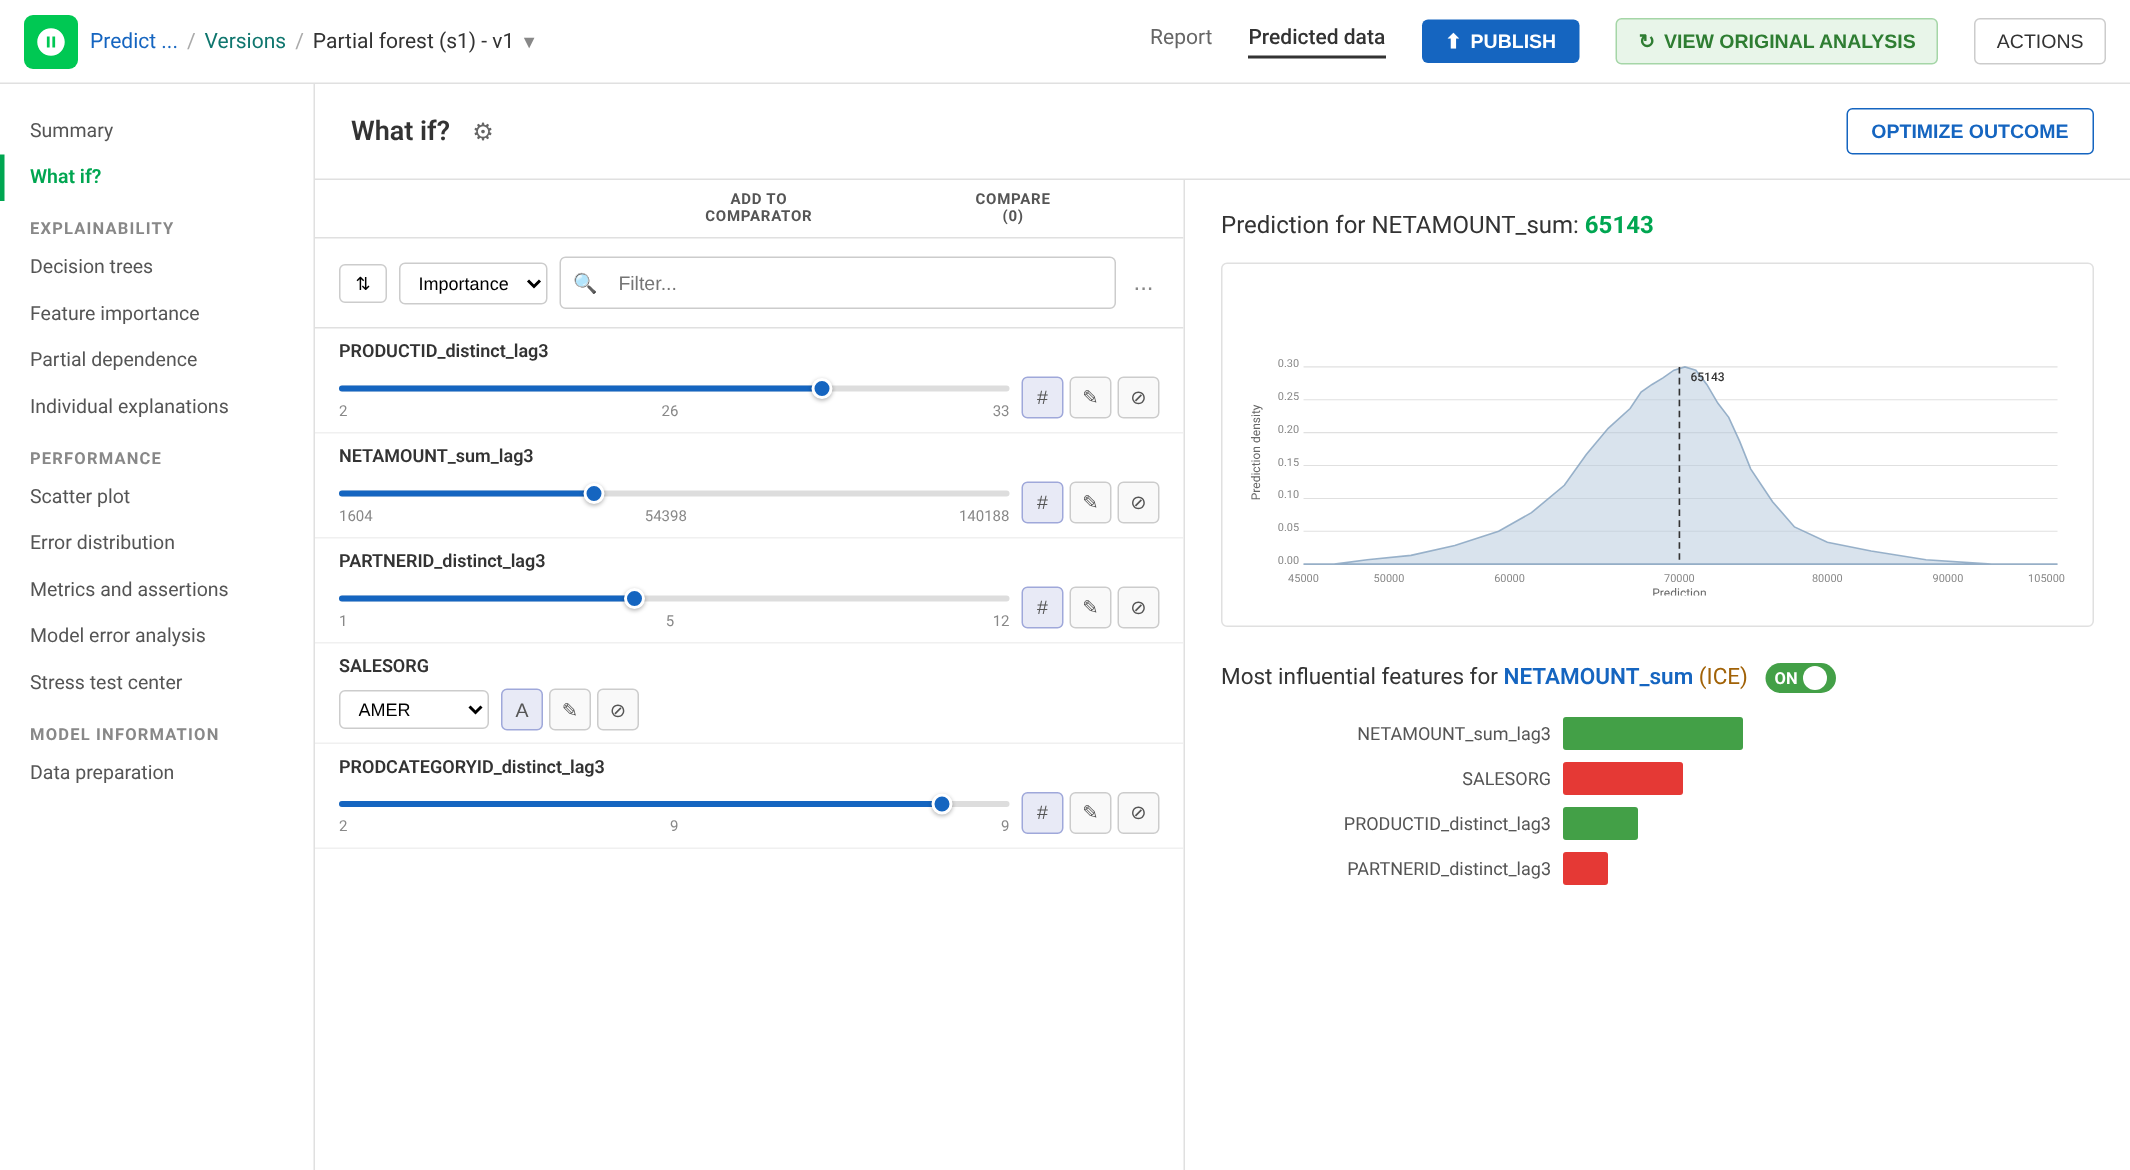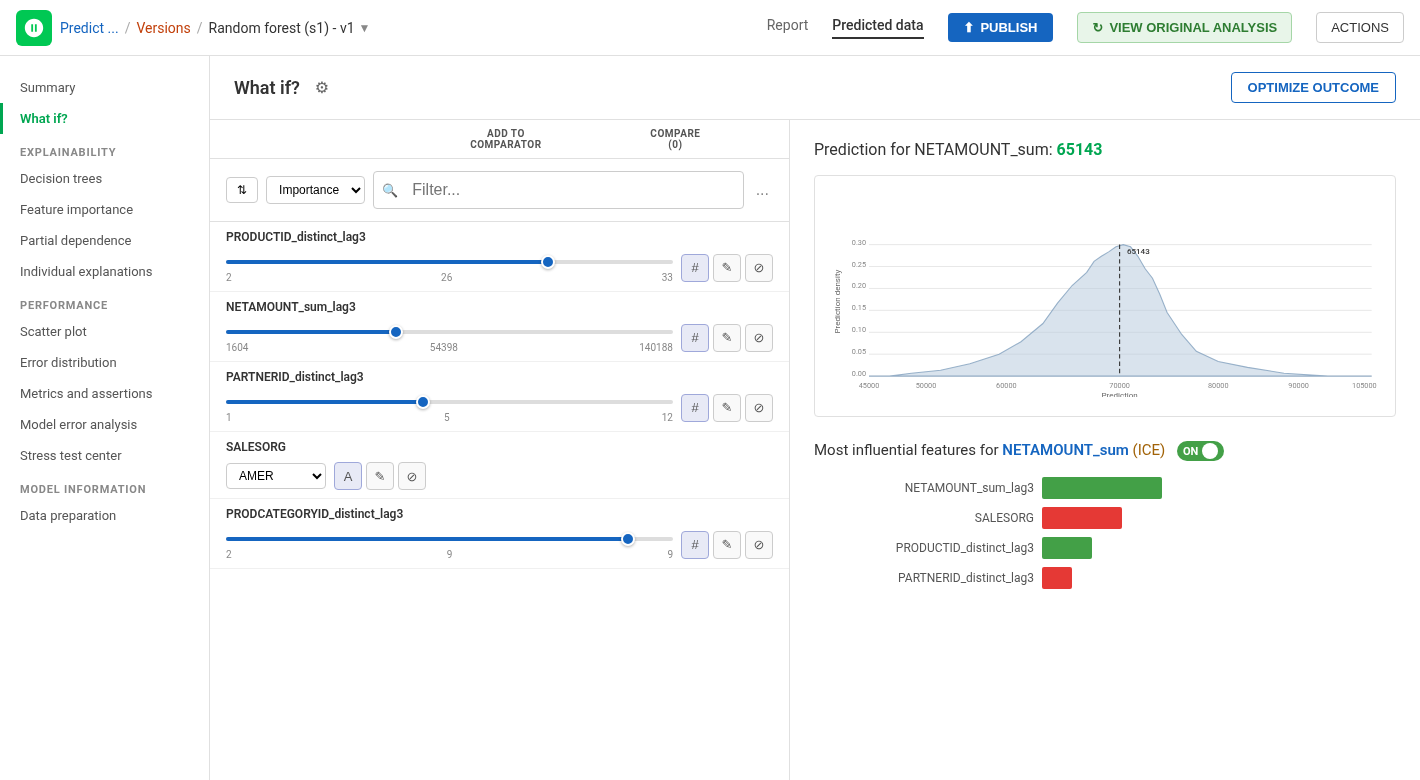--- a/index.html
+++ b/index.html
@@ -89,24 +89,24 @@
 
 <div class="topbar">
   <div class="topbar-logo">
     <svg viewBox="0 0 24 24" fill="white">
       <path d="M12 2C6.48 2 2 6.48 2 12s4.48 10 10 10 10-4.48 10-10S17.52 2 12 2zm-1 14H9V8h2v8zm4 0h-2V8h2v8z"></path>
     </svg>
   </div>
   <div class="topbar-breadcrumb">
     <span style="cursor:pointer;color:#1565c0;">Predict ...</span>
     <span class="sep">/</span>
-    <span style="cursor:pointer;color:#c2410c;">Versions</span>
+    <span style="cursor:pointer;color:#0f766e;">Versions</span>
     <span class="sep">/</span>
     <span class="current">
-      <span>Random forest (s1) - v1</span>
+      <span>Partial forest (s1) - v1</span>
       <span style="font-size:12px;color:#888;cursor:pointer;">▼</span>
     </span>
   </div>
   <div class="topbar-nav">
     <span class="nav-tab">Report</span>
     <span class="nav-tab active">Predicted data</span>
     <button class="btn-publish">
       <span>⬆</span>
       <span>PUBLISH</span>
     </button>
@@ -194,21 +194,21 @@
 
         <div class="left-panel-toolbar">
           <button class="btn-sort">
             <span>⇅</span>
           </button>
           <select class="select-importance">
             <option>Importance</option>
           </select>
           <div style="display:flex;align-items:center;border:1px solid #ccc;border-radius:4px;padding:4px 8px;background:#fff;flex:1;">
             <span style="color:#aaa;margin-right:4px;">🔍</span>
-            <input class="search-box" style="border: none; outline: none; flex: 1 1 0%; font-size: 16px;" placeholder="Filter...">
+            <input class="search-box" style="border: none; outline: none; flex: 1 1 0%; font-size: 13px;" placeholder="Filter...">
           </div>
           <button class="ellipsis-btn">...</button>
         </div>
 
         <div class="items-list">
 
           <div class="feature-item">
             <div class="feature-name">PRODUCTID_distinct_lag3</div>
             <div class="feature-row">
               <div class="slider-container">

